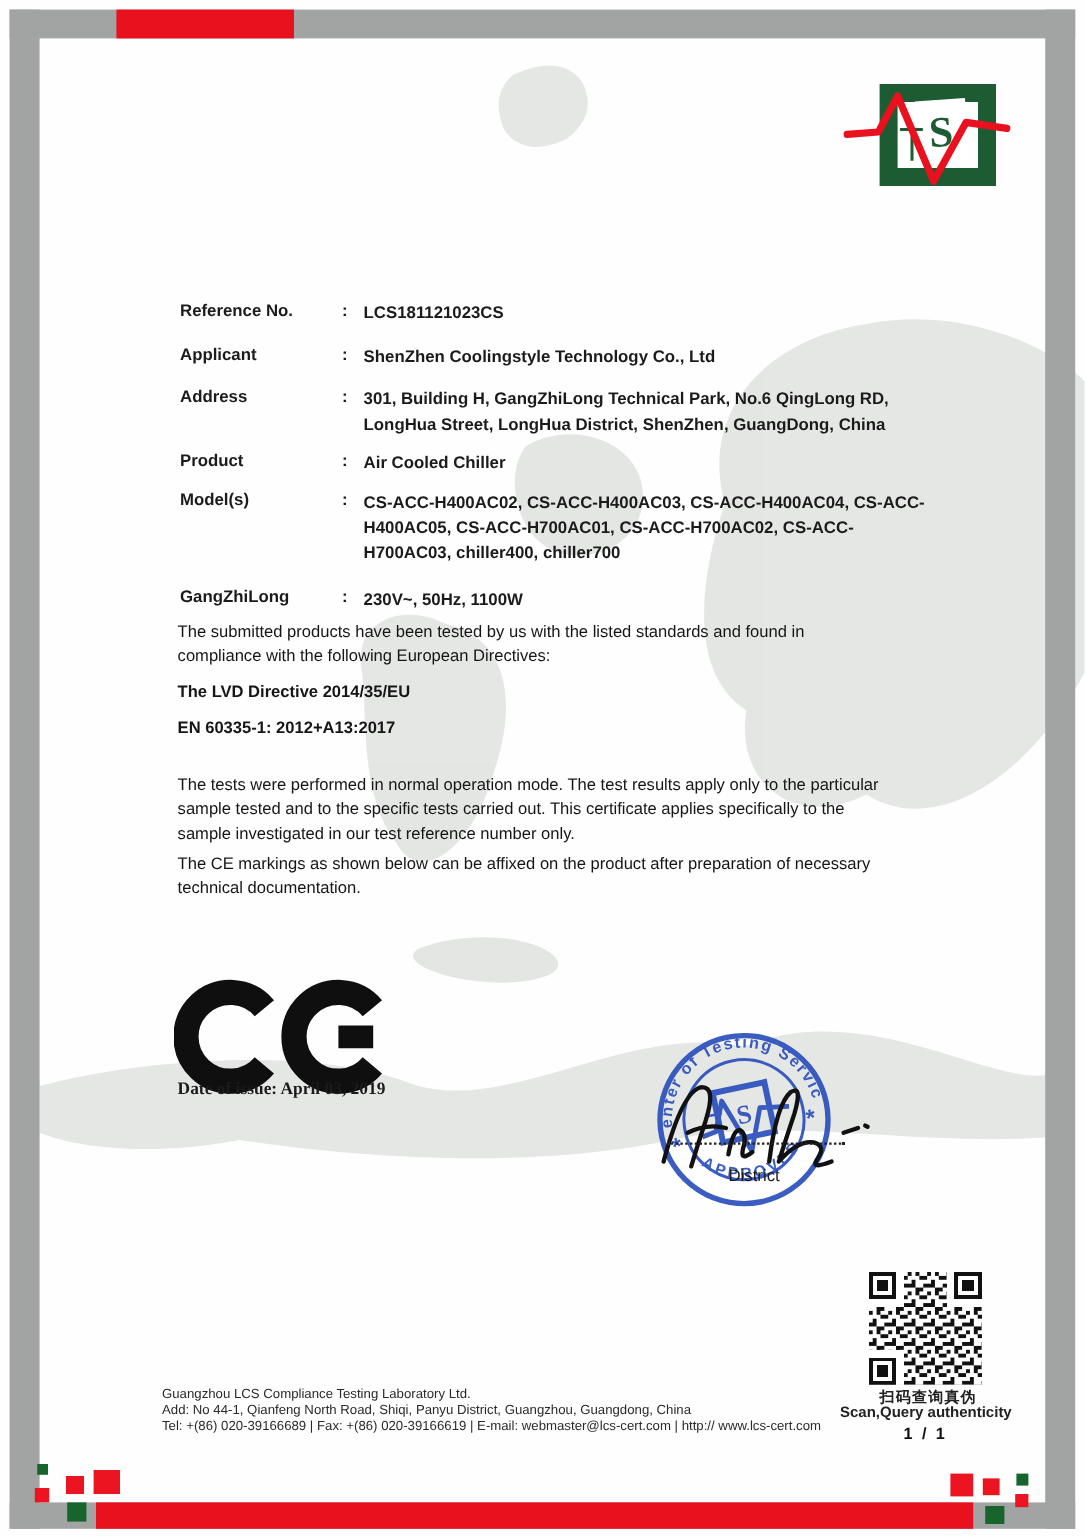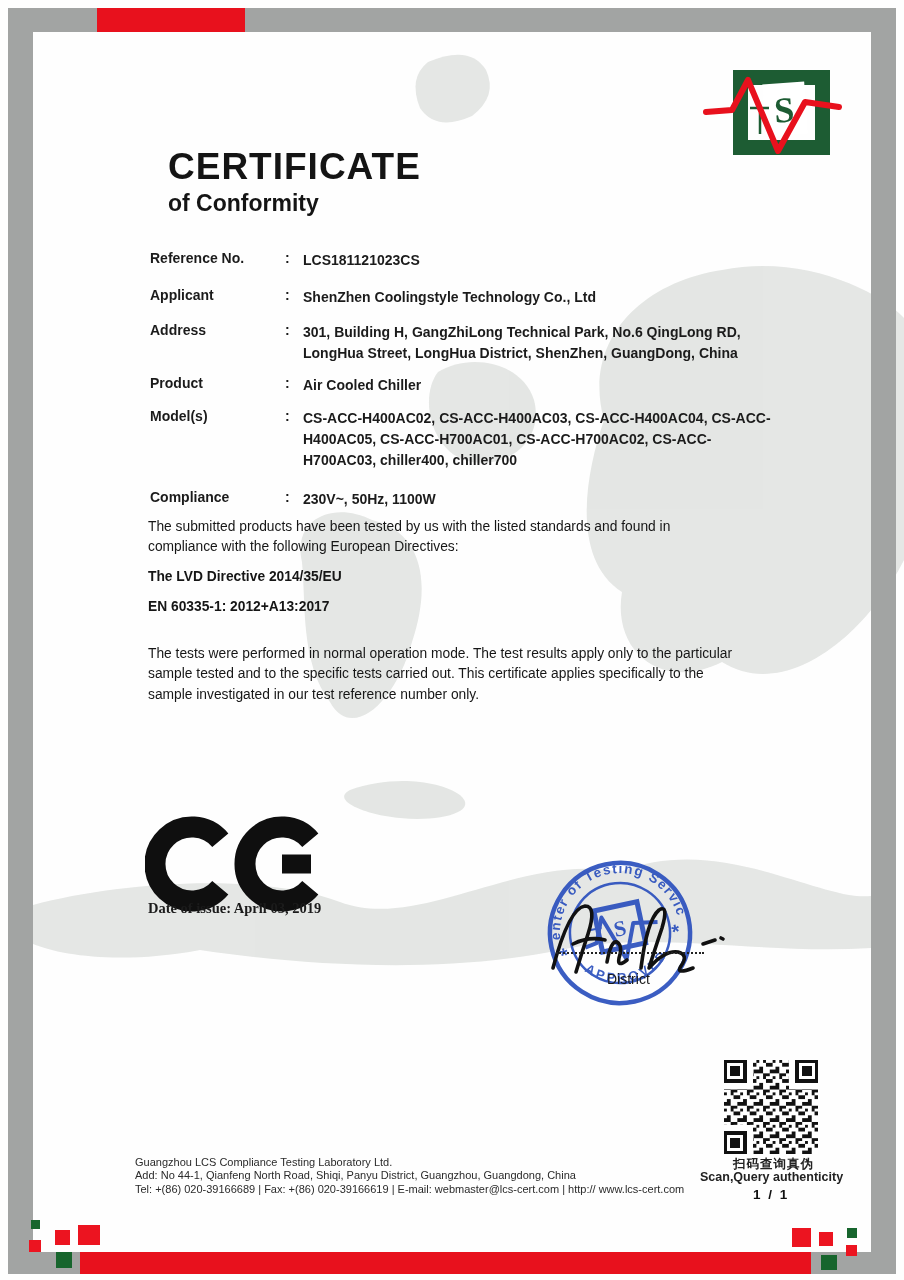--- a/index.html
+++ b/index.html
@@ -69,48 +69,45 @@
 
   <svg class="abs" style="left:700px;top:55px;" width="145" height="112" viewBox="0 0 145 112">
     <rect x="40.5" y="22.5" width="82" height="70" fill="none" stroke="#1d5c33" stroke-width="15"></rect>
     <rect x="64" y="28" width="42" height="52" fill="#ffffff" transform="rotate(-4 85 54)"></rect>
     <line x1="50" y1="53" x2="69" y2="53" stroke="#1d5c33" stroke-width="2.5"></line>
     <line x1="60" y1="58" x2="60" y2="79" stroke="#1d5c33" stroke-width="2.5"></line>
     <text x="84" y="67" font-size="36" font-weight="bold" fill="#1d5c33" text-anchor="middle" font-family="Liberation Serif, serif" transform="rotate(-4 85 54)">S</text>
     <polyline points="6,57 32,55 48,25 78,96 105,47 139,52" fill="none" stroke="#e8111d" stroke-width="6" stroke-linejoin="round" stroke-linecap="round"></polyline>
   </svg>
 
-  <div class="abs" style="left:168px;top:146px;">
-    <div class="title">CERTIFICATE</div>
-    <div class="subtitle">of Conformity</div>
-  </div>
 
   <div class="field-row" style="top:250px;">
     <span class="field-label">Reference No.</span><span class="field-colon">:</span><span class="field-value">LCS181121023CS</span>
   </div>
   <div class="field-row" style="top:287px;">
     <span class="field-label">Applicant</span><span class="field-colon">:</span><span class="field-value">ShenZhen Coolingstyle Technology Co., Ltd</span>
   </div>
   <div class="field-row" style="top:322px;">
     <span class="field-label">Address</span><span class="field-colon">:</span><span class="field-value">301, Building H, GangZhiLong Technical Park, No.6 QingLong RD, LongHua Street, LongHua District, ShenZhen, GuangDong, China</span>
   </div>
   <div class="field-row" style="top:375px;">
     <span class="field-label">Product</span><span class="field-colon">:</span><span class="field-value">Air Cooled Chiller</span>
   </div>
   <div class="field-row" style="top:408px;">
     <span class="field-label">Model(s)</span><span class="field-colon">:</span><span class="field-value">CS-ACC-H400AC02, CS-ACC-H400AC03, CS-ACC-H400AC04, CS-ACC-H400AC05, CS-ACC-H700AC01, CS-ACC-H700AC02, CS-ACC-H700AC03, chiller400, chiller700</span>
   </div>
   <div class="field-row" style="top:489px;">
-    <span class="field-label">Compliance</span><span class="field-colon">:</span><span class="field-value">230V~, 50Hz, 1100W</span>
+    <span class="field-label">GangZhiLong</span><span class="field-colon">:</span><span class="field-value">230V~, 50Hz, 1100W</span>
   </div>
 
   <div class="para" style="top:517px;">The submitted products have been tested by us with the listed standards and found in compliance with the following European Directives:</div>
   <div class="para bold" style="top:567px;">The LVD Directive 2014/35/EU</div>
   <div class="para bold" style="top:597px;">EN 60335-1: 2012+A13:2017</div>
   <div class="para" style="top:644px;">The tests were performed in normal operation mode. The test results apply only to the particular sample tested and to the specific tests carried out. This certificate applies specifically to the sample investigated in our test reference number only.</div>
+  <div class="para" style="top:710px;">The CE markings as shown below can be affixed on the product after preparation of necessary technical documentation.</div>
 
   <svg class="abs" style="left:145px;top:812px;" width="185" height="105" viewBox="0 0 185 105">
     <g stroke="#0f0f0f" fill="none" stroke-width="21">
       <path d="M 75.3,28.2 A 37 37 0 1 0 75.3,75.8"></path>
       <path d="M 165.3,28.2 A 37 37 0 1 0 165.3,75.8"></path>
       <path d="M 137,52 L 166,52" stroke-width="19"></path>
     </g>
   </svg>
 
   <svg class="abs" style="left:535px;top:848px;" width="170" height="170" viewBox="0 0 170 170" opacity="0.92">

